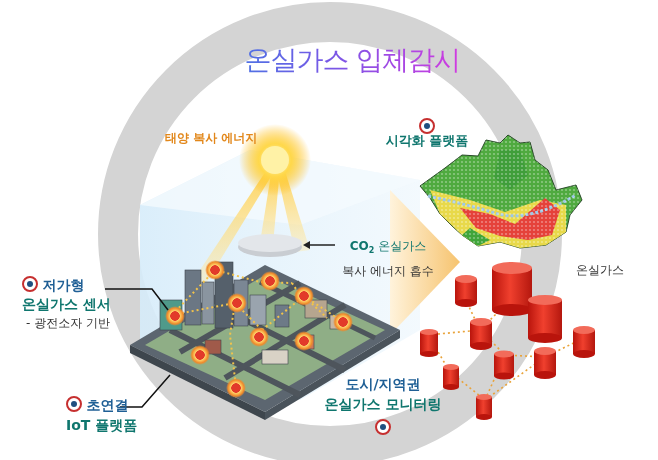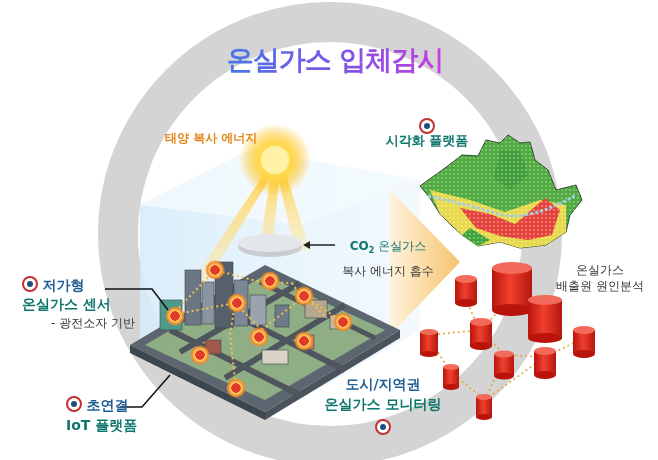--- a/index.html
+++ b/index.html
@@ -4,22 +4,22 @@
 <style>
   html, body { margin: 0; padding: 0; }
   body {
     width: 658px; height: 460px; background: #ffffff; position: relative; overflow: hidden;
     font-family: "DejaVu Sans", "Liberation Sans", sans-serif;
   }
   .abs { position: absolute; }
   #canvas { position: absolute; left: 0; top: 0; width: 658px; height: 460px; }
 
   .title {
-    position: absolute; left: 210px; top: 42px; width: 250px; text-align: center;
-    font-size: 27px; font-weight: bold; letter-spacing: -1px;
+    position: absolute; left: 210px; top: 42px; width: 250px; text-align: right;
+    font-size: 27px; font-weight: normal; letter-spacing: -1px;
     background: linear-gradient(90deg, #3f7be3 0%, #7a56e6 50%, #d13be0 100%);
     -webkit-background-clip: text; background-clip: text; color: transparent;
   }
   .lbl-dark { color: #0f766e; font-weight: bold; }
   .lbl-blue { color: #1f5f95; font-weight: bold; }
   .lbl-orange { color: #e2871a; font-weight: bold; }
   .lbl-grey { color: #333; }
 
   .bullet {
     display: inline-block; width: 12px; height: 12px; border-radius: 50%;
@@ -244,27 +244,26 @@
   <div class="lbl-grey">복사 에너지 흡수</div>
 </div>
 
 <div class="abs" style="left:367px; top:118px; width:120px; text-align:center; font-size:13px; line-height:18px;">
   <div style="height:14px;"><span class="bullet"></span></div>
   <div class="lbl-dark">시각화 플랫폼</div>
 </div>
 
 <div class="abs lbl-grey" style="left:545px; top:262px; width:110px; text-align:center; font-size:12px; line-height:16px;">
   <div>온실가스</div>
-  <div>배출원 원인분석</div>
 </div>
 
 <div class="abs" style="left:22px; top:276px; font-size:14px; line-height:19px;">
   <div><span class="bullet"></span> <span class="lbl-blue">저가형</span></div>
   <div class="lbl-dark">온실가스 센서</div>
-  <div class="lbl-grey" style="font-size:12px; padding-left:4px;margin-left:25px;">- 광전소자 기반</div>
+  <div class="lbl-grey" style="font-size:12px; padding-left:4px;">- 광전소자 기반</div>
 </div>
 
 <div class="abs" style="left:66px; top:395px; font-size:14px; line-height:20px;">
   <div><span class="bullet"></span> <span class="lbl-blue">초연결</span></div>
   <div class="lbl-dark">IoT 플랫폼</div>
 </div>
 
 <div class="abs" style="left:308px; top:374px; width:150px; text-align:center; font-size:14px; line-height:20px;">
   <div class="lbl-blue">도시/지역권</div>
   <div class="lbl-dark">온실가스 모니터링</div>

